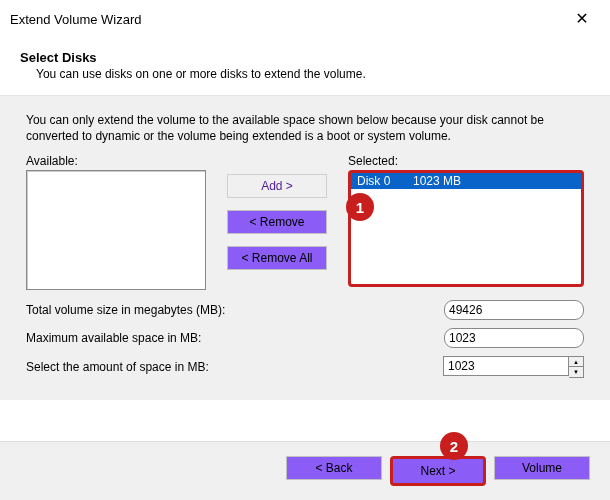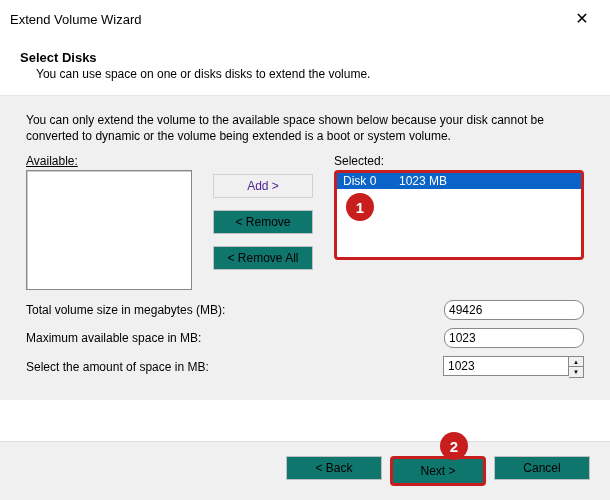--- a/index.html
+++ b/index.html
@@ -38,53 +38,53 @@
       background: #f0f0f0;
       padding: 16px 26px 14px 26px;
       border-top: 1px solid #e5e5e5;
     }
     .explain { font-size: 12px; line-height: 1.35; margin-bottom: 10px; }
     .cols {
       display: flex;
       gap: 16px;
       margin-bottom: 10px;
     }
-    .col-left { width: 166px; text-decoration: underline; }
+    .col-left { width: 180px; }
     .col-mid { width: 110px; display: flex; flex-direction: column; align-items: center; justify-content: flex-start; padding-top: 20px; gap: 12px; }
     .col-right { flex: 1; }
     .small-label { font-size: 12px; margin-bottom: 2px; display: block; }
     .listbox {
       background: #fff;
       border: 1px solid #888;
       height: 120px;
       box-shadow: inset 1px 1px 0 #ccc;
     }
     .listbox.available::before {
       content: "";
       display: block;
     }
     .btn {
       width: 100px;
       height: 24px;
       font-size: 12px;
-      background: #0f766e;
+      background: #8b5cf6;
       border: 1px solid #c0c0c0;
       cursor: pointer;
     }
     .btn:disabled {
       color: #4c1d95;
       background: #f0f0f0;
       border: 1px solid #d0d0d0;
       cursor: default;
     }
     .selected-box {
       background: #fff;
       border: 3px solid #c91e1e;
       border-radius: 4px;
-      height: 90px;
+      height: 117px;
       position: relative;
     }
     .selected-item {
       background: #0a63c9;
       color: #fff;
       padding: 1px 6px;
       font-size: 12px;
       display: flex;
     }
     .selected-item .disk { width: 56px; }
@@ -165,21 +165,21 @@
 </head>
 <body>
 
 <div class="titlebar">
   <span class="title-text">Extend Volume Wizard</span>
   <button class="close-btn">✕</button>
 </div>
 
 <div class="header">
   <div class="header-title">Select Disks</div>
-  <div class="header-sub">You can use space on one or disks disks to extend the volume.</div>
+  <div class="header-sub">You can use disks on one or more disks to extend the volume.</div>
 </div>
 
 <div class="content">
   <div class="explain">You can only extend the volume to the available space shown below because your disk cannot be converted to dynamic or the volume being extended is a boot or system volume.</div>
 
   <div class="cols">
     <div class="col-left">
       <span class="small-label">Available:</span>
       <div class="listbox available"></div>
     </div>
@@ -217,17 +217,17 @@
           <button class="spin-btn">▼</button>
         </div>
       </div>
     </div>
   </div>
 </div>
 
 <div class="footer">
   <button class="btn">&lt; Back</button>
   <button class="btn btn-highlight">Next &gt;</button>
-  <button class="btn">Cancel</button>
+  <button class="btn">Volume</button>
 </div>
 
 <div class="callout callout-1">1</div>
 <div class="callout callout-2">2</div>
 
 </body></html>

